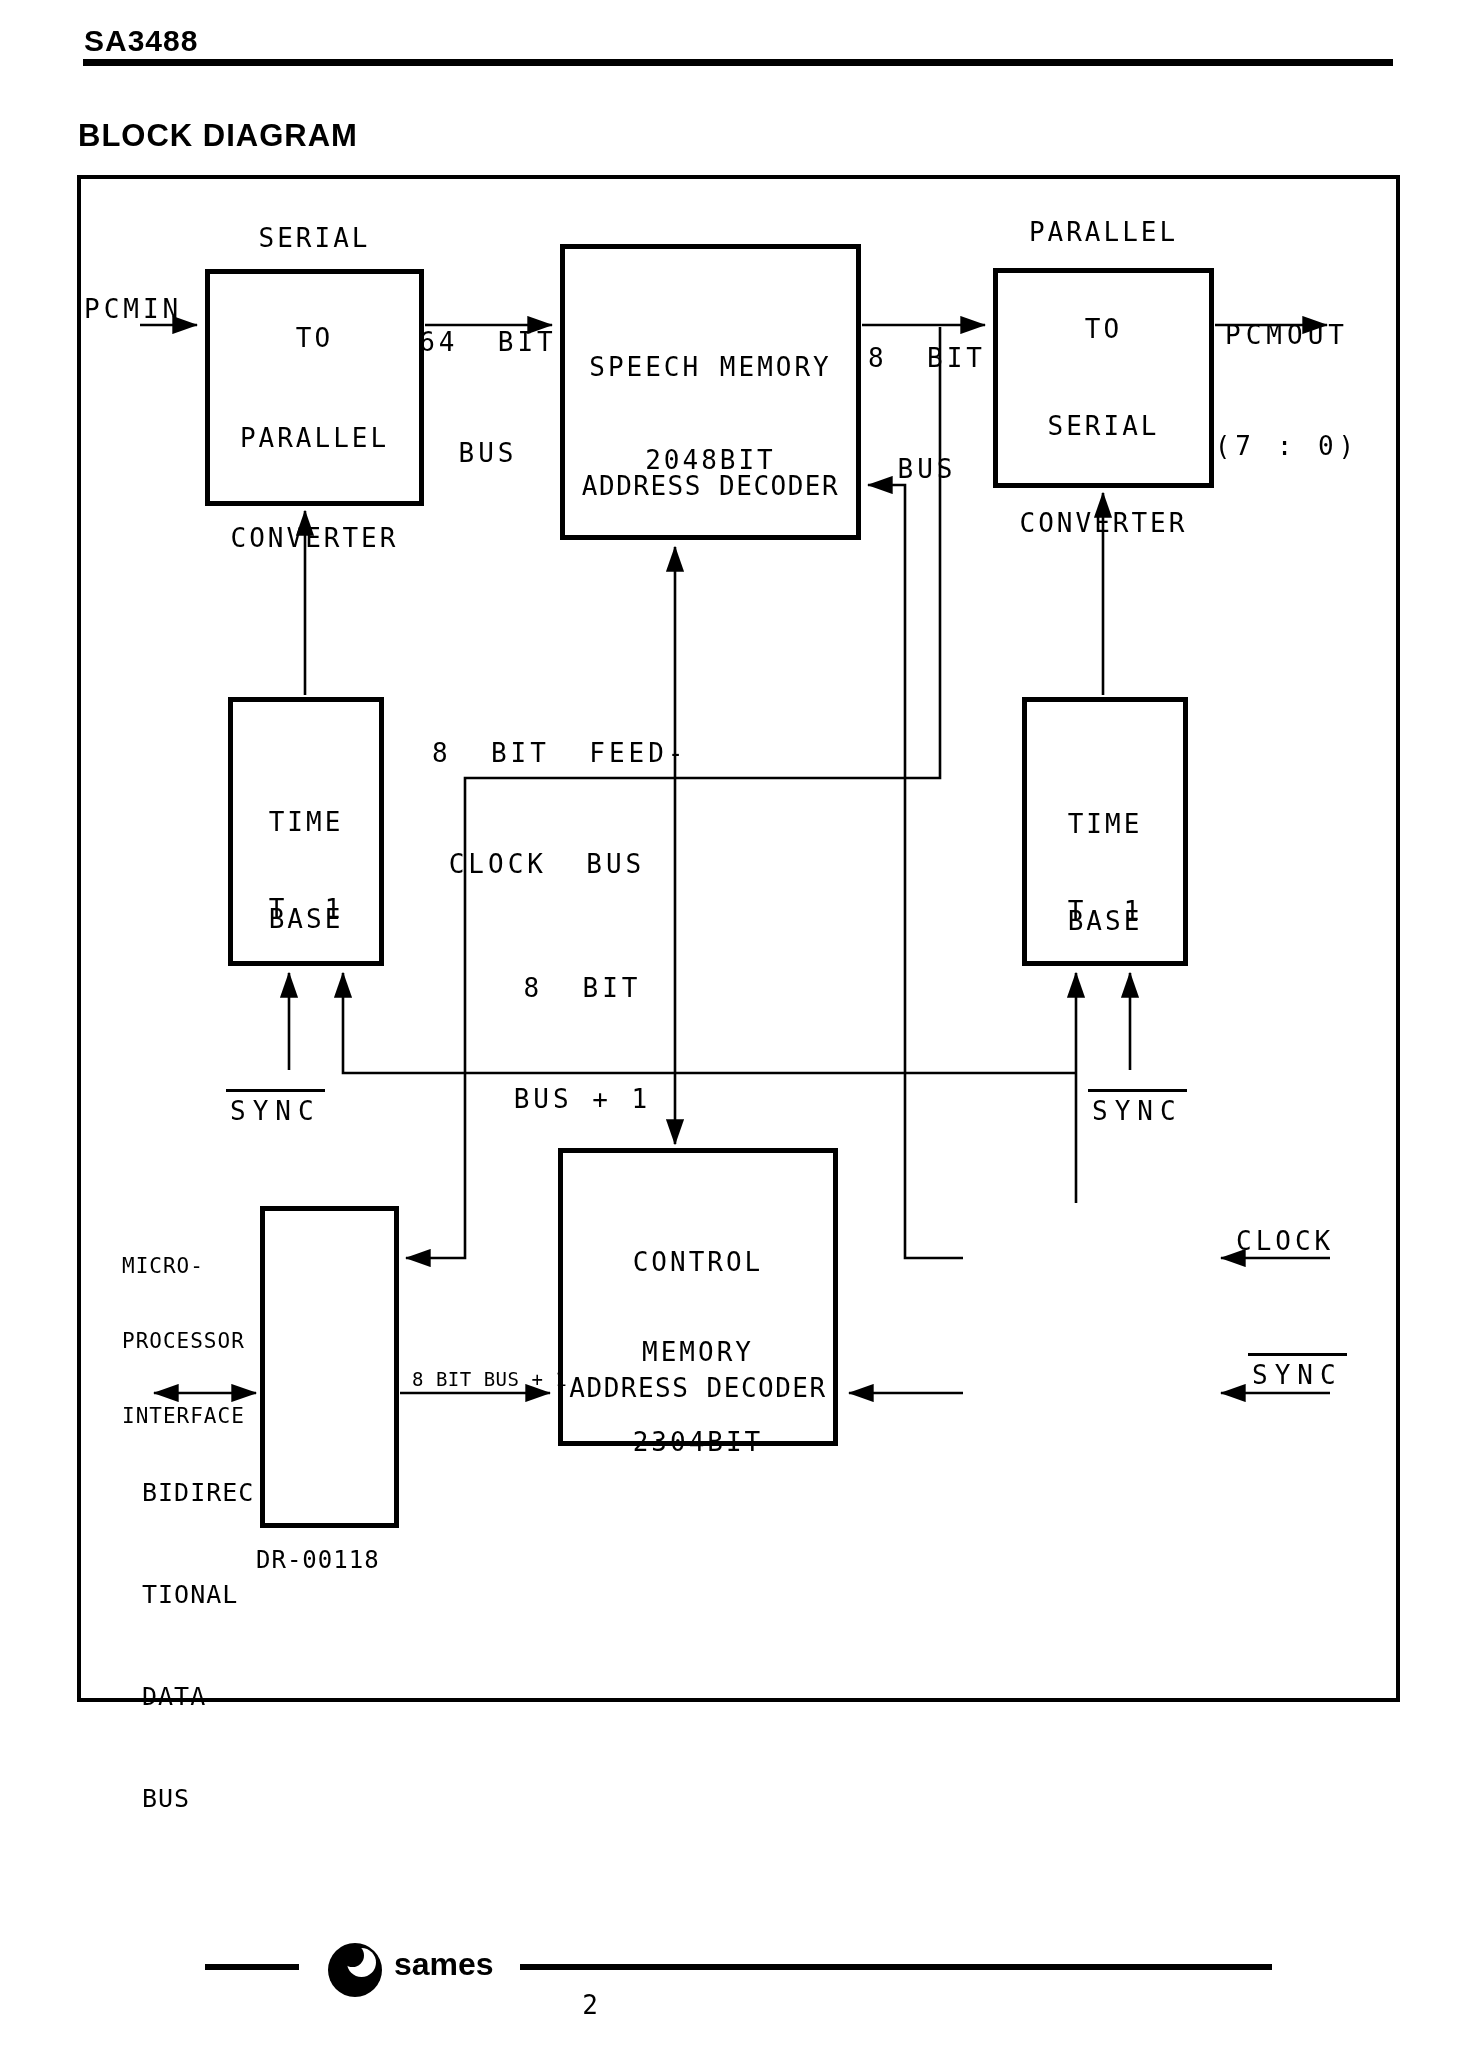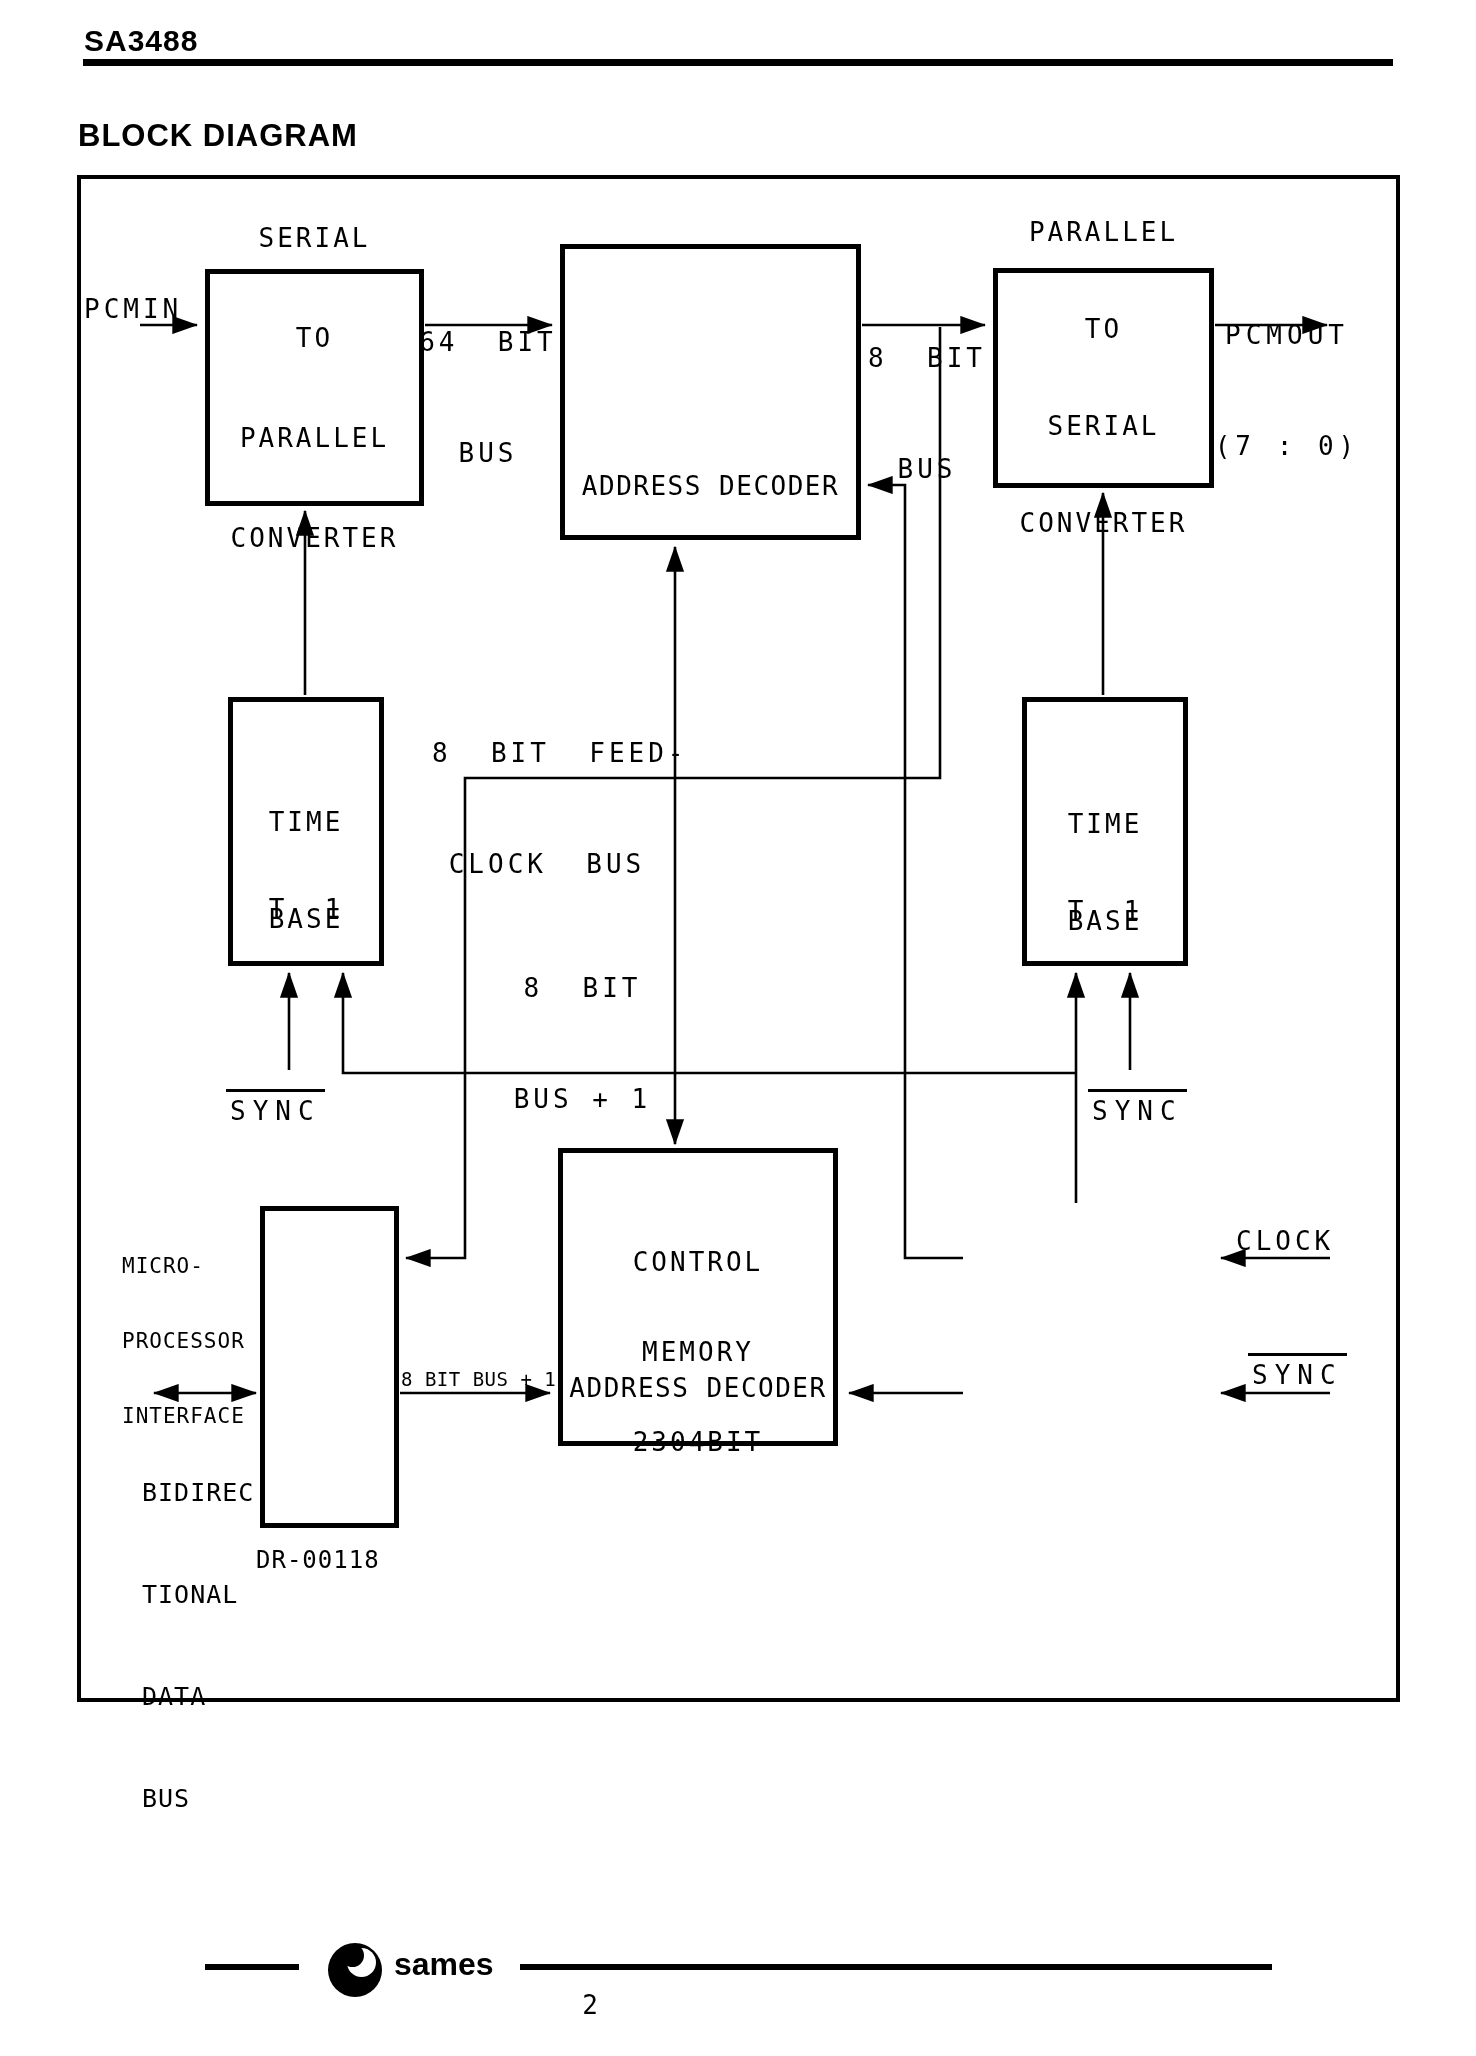--- a/index.html
+++ b/index.html
@@ -33,21 +33,21 @@
   .lh40 div{line-height:40px;}
   .lh37 div{line-height:37px;}
   .lh33 div{line-height:33px;}
   .lh30 div{line-height:30px;}
   
   .dl{white-space:pre;font-size:26px;letter-spacing:4px;line-height:37px;text-align:center;}
   .sync{font-size:26px;letter-spacing:7px;border-top:3px solid #000;padding:4px 4px 0 4px;white-space:pre;}
   .small-lbl{font-size:21px;letter-spacing:1px;line-height:25px;white-space:pre;}
   .bidi-lbl{font-size:25px;letter-spacing:1px;line-height:34px;white-space:pre;margin-left:20px;}
   .dr-lbl{font-size:24px;letter-spacing:1px;white-space:pre;}
-  .tiny-lbl{font-size:19px;letter-spacing:0.5px;white-space:pre;}
+  .tiny-lbl{font-size:19px;letter-spacing:0.5px;white-space:pre;margin-left:11px;}
   .clock-lbl{font-size:26px;letter-spacing:4px;white-space:pre;}
   
   .wires{left:0;top:0;}
   .wires path{stroke:#000;stroke-width:2.6;fill:none;}
   
   .fline{height:6px;background:#000;top:1964px;}
   .logo-dot{left:328px;top:1943px;width:54px;height:54px;background:#000;border-radius:50%;}
   .logo-dot::before{content:"";position:absolute;left:19px;top:5px;width:29px;height:29px;background:#fff;border-radius:50%;}
   .logo-dot::after{content:"";position:absolute;left:13px;top:1px;width:23px;height:23px;background:#000;border-radius:50%;}
   .brand{left:394px;top:1946px;font-family:"Liberation Sans",sans-serif;font-weight:bold;
@@ -94,20 +94,24 @@
   <div class="box b-s2p">
     <div class="stack center-v lh40">
       <div>SERIAL</div>
       <div>TO</div>
       <div>PARALLEL</div>
       <div>CONVERTER</div>
     </div>
   </div>
 
   <div class="box b-speech">
+    <div class="stack lh33" style="top:42px">
+      <div>SPEECH MEMORY</div>
+      <div>2048BIT</div>
+    </div>
     <div class="stack" style="bottom:34px;letter-spacing:1.5px">ADDRESS DECODER</div>
   </div>
 
   <div class="box b-p2s">
     <div class="stack center-v lh37">
       <div>PARALLEL</div>
       <div>TO</div>
       <div>SERIAL</div>
       <div>CONVERTER</div>
     </div>

